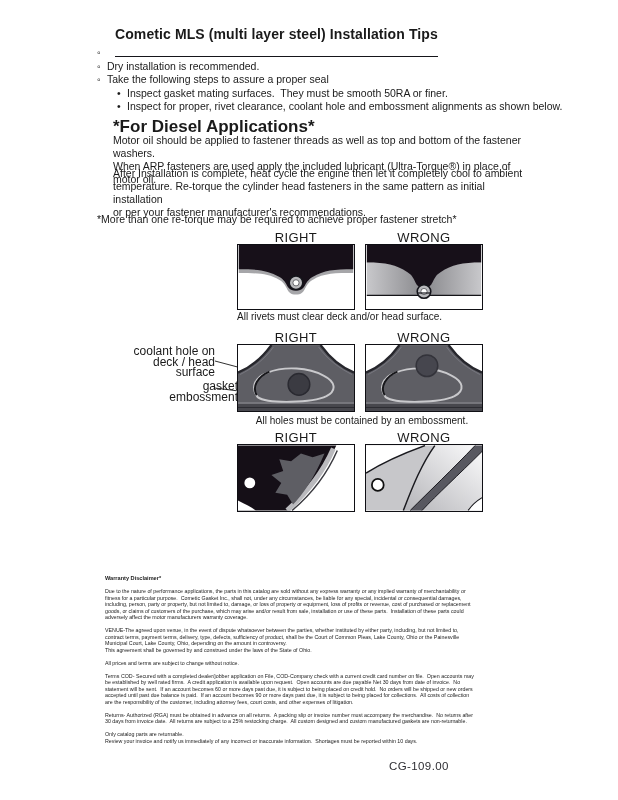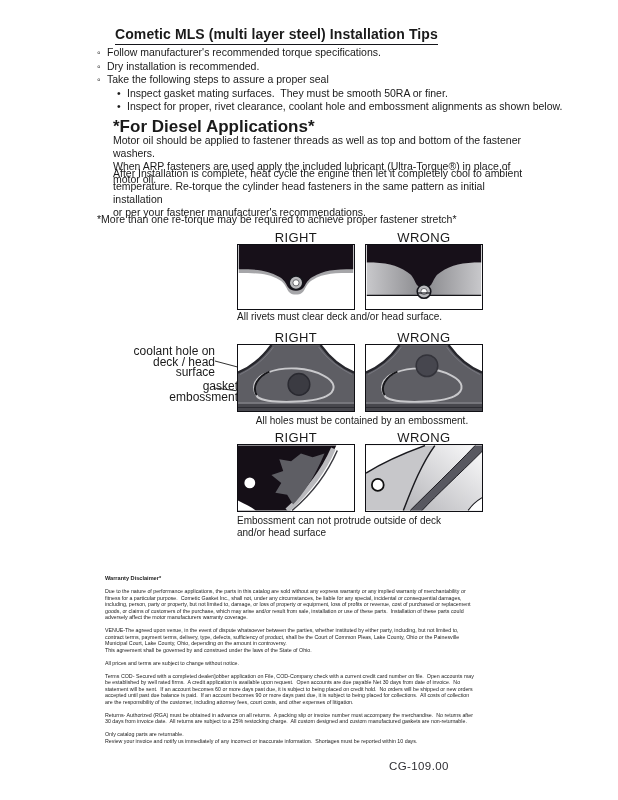--- a/index.html
+++ b/index.html
@@ -4,21 +4,21 @@
 <style>
   * { margin:0; padding:0; box-sizing:border-box; }
   html,body { background:#ffffff; }
   .page {
     position:relative; width:618px; height:800px; background:#ffffff;
     font-family:"Liberation Sans","DejaVu Sans",sans-serif; color:#1a1a1a; overflow:hidden;
   }
   .abs { position:absolute; }
 
   .title { left:115px; top:26px; font-size:14px; font-weight:bold;
-           border-bottom:1.6px solid #15151a; padding-bottom:2px; letter-spacing:0.1px; }
+           border-bottom:1.6px solid #15151a; padding-bottom:14px; letter-spacing:0.1px; }
 
   .bullets { left:97px; top:46px; font-size:10.5px; line-height:13.5px; }
   .b-row { display:flex; align-items:flex-start; }
   .b-row .marker { width:10px; flex:0 0 auto; }
   .b-sub { padding-left:20px; }
   .b-text { white-space:pre-wrap; }
 
   .diesel-h { left:113px; top:117px; font-size:17px; font-weight:bold; }
   .body-text { font-size:10.5px; line-height:13px; white-space:pre-wrap; }
   .p1 { left:113px; top:134px; width:410px; }
@@ -52,21 +52,20 @@
 </head>
 <body>
 
 <div class="page">
 
   <div class="abs title">Cometic MLS (multi layer steel) Installation Tips</div>
 
   <div class="abs bullets">
     <div class="b-row">
       <span class="marker">◦</span>
-      <span class="b-text">Follow manufacturer's recommended torque specifications.</span>
     </div>
     <div class="b-row">
       <span class="marker">◦</span>
       <span class="b-text">Dry installation is recommended.</span>
     </div>
     <div class="b-row">
       <span class="marker">◦</span>
       <span class="b-text">Take the following steps to assure a proper seal</span>
     </div>
     <div class="b-row b-sub">
@@ -190,22 +189,20 @@
       <path d="M118,6 C94,30 72,50 57,66 H45 C64,47 88,24 111,0 H118 Z" fill="#585860"></path>
       <path d="M111,0 C88,24 64,47 45,66" stroke="#1a1a1f" stroke-width="1" fill="none"></path>
       <path d="M118,6 C94,30 72,50 57,66" stroke="#1a1a1f" stroke-width="1" fill="none"></path>
       <path d="M0,0 H60 C38,8 16,18 0,28 Z" fill="#ffffff"></path>
       <path d="M60,0 C38,8 16,18 0,28" stroke="#1a1a1f" stroke-width="1.5" fill="none"></path>
       <path d="M104,66 C108,60 113,56 118,53 V66 Z" fill="#ffffff"></path>
       <path d="M104,66 C108,60 113,56 118,53" stroke="#1a1a1f" stroke-width="1.2" fill="none"></path>
       <circle cx="12" cy="40" r="6" fill="#ffffff" stroke="#111111" stroke-width="1.8"></circle>
     </svg>
   </div>
-  <div class="abs cap3">Embossment can not protrude outside of deck
-and/or head surface</div>
 
   <div class="abs warranty">
     <div class="w-h">Warranty Disclaimer*</div>
     <p>Due to the nature of performance applications, the parts in this catalog are sold without any express warranty or any implied warranty of merchantability or
 fitness for a particular purpose.  Cometic Gasket Inc., shall not, under any circumstances, be liable for any special, incidental or consequential damages,
 including, person, party or property, but not limited to, damage, or loss of property or equipment, loss of profits or revenue, cost of purchased or replacement
 goods, or claims of customers of the purchase, which may arise and/or result from sale, installation or use of these parts.  Installation of these parts could
 adversely affect the motor manufacturers warranty coverage.</p>
     <p>VENUE-The agreed upon venue, in the event of dispute whatsoever between the parties, whether instituted by either party, including, but not limited to,
 contract terms, payment terms, delivery, type, defects, sufficiency of product, shall be the Court of Common Pleas, Lake County, Ohio or the Painesville

